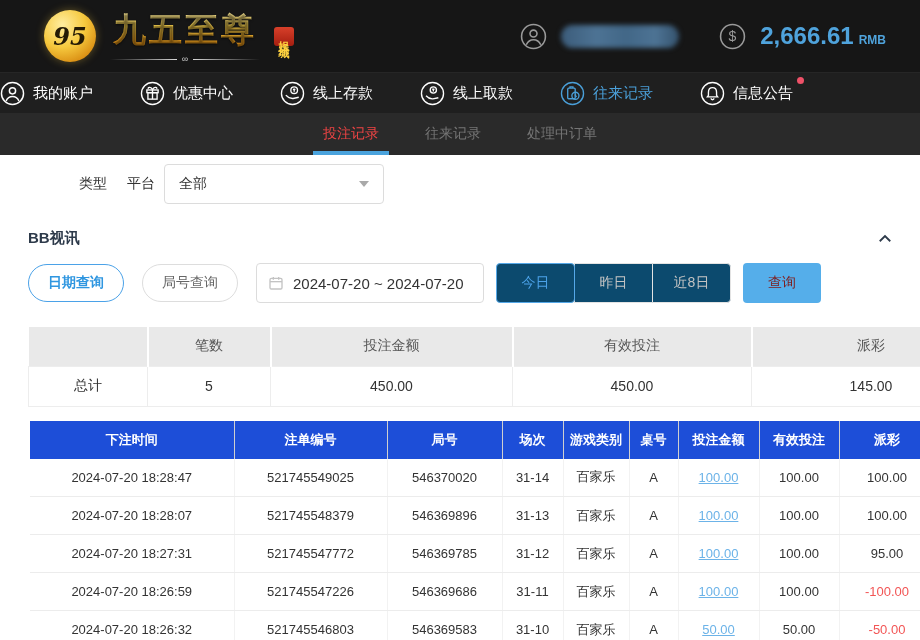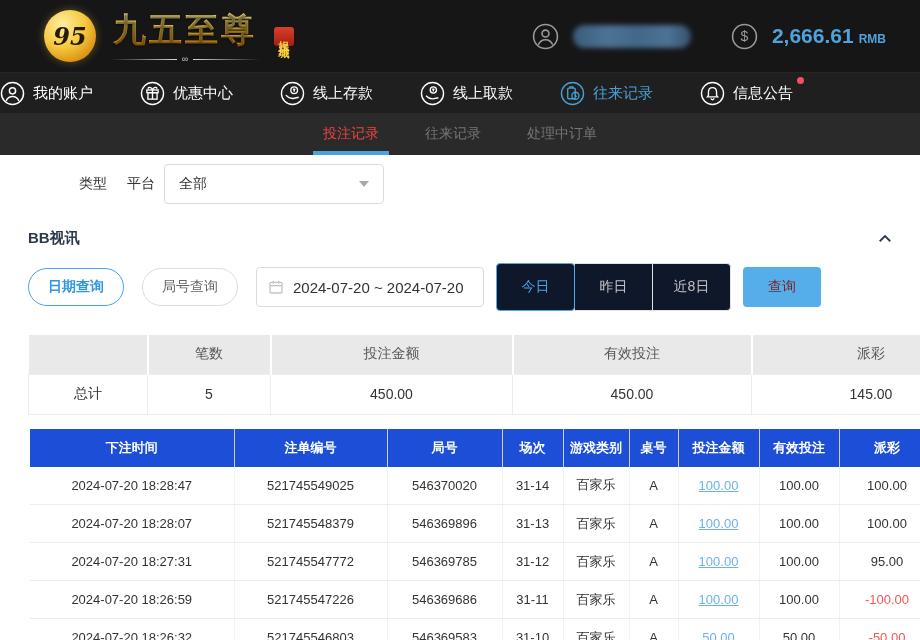--- a/index.html
+++ b/index.html
@@ -27,21 +27,21 @@
   .flourish::after { background:linear-gradient(90deg,#d8d8d8,transparent); }
   .badge-vert { writing-mode:vertical-rl; font-size:11px; font-weight:bold; color:#ffd23f;
     background:linear-gradient(180deg,#d8402a,#a51e10); border-radius:3px;
     padding:5px 4px; letter-spacing:3px; line-height:1.1; }
   .userinfo { display:flex; align-items:center; gap:14px; }
   .icon-circle { width:27px; height:27px; color:#9a9a9a; flex:0 0 auto; }
   .username-blur { width:118px; height:23px; border-radius:12px; margin-right:26px;
     background:linear-gradient(90deg,#3c5c7a 0%,#4d7394 30%,#426787 55%,#4d7394 80%,#35536e 100%);
     filter:blur(2.5px); }
   .balance-group { display:flex; align-items:baseline; gap:5px; }
-  .balance-amount { color:#4fa3dc; font-size:21px; font-weight:bold; }
+  .balance-amount { color:#4fa3dc; font-size:24px; font-weight:bold; }
   .balance-currency { color:#4fa3dc; font-size:12px; font-weight:bold; }
 
   
   .navbar { height:41px; background:#1f1f1f; border-top:1px solid #262626;
     display:flex; align-items:center; gap:47px; }
   .nav-item { display:flex; align-items:center; gap:8px; color:#fdfdfd; font-size:15px;
     cursor:pointer; position:relative; white-space:nowrap; }
   .nav-item.active { color:#4a9fd8; }
   .nav-icon { width:25px; height:25px; }
   .notif-dot { position:absolute; top:-4px; right:-11px; width:7px; height:7px;
@@ -77,21 +77,21 @@
   .pill { height:38px; padding:0 19px; border-radius:19px; border:1px solid #ddd;
     background:#fff; color:#666; font-size:14px; display:flex; align-items:center;
     cursor:pointer; }
   .pill.active { border-color:#4ba2e8; color:#2f96e0; font-weight:bold; }
   .pill + .pill { margin-left:18px; }
   .date-input { height:40px; width:228px; margin-left:18px; border:1px solid #dcdcdc;
     border-radius:4px; display:flex; align-items:center; padding:0 11px; gap:9px;
     font-size:15px; color:#333; cursor:pointer; background:#fff; }
   .cal-icon { width:16px; height:16px; color:#c3c3c3; flex:0 0 auto; }
   .btn-group { display:flex; margin-left:12px; }
-  .qbtn { height:48px; width:79px; background:#0f172a; border:1px solid #e3e3e3;
+  .qbtn { height:40px; width:79px; background:#0c4a6e; border:1px solid #e3e3e3;
     color:#c3c3c3; font-size:14px; display:flex; align-items:center; justify-content:center;
     cursor:pointer; margin-left:-1px; }
   .qbtn:first-child { border-radius:4px 0 0 4px; margin-left:0; }
   .qbtn:last-child { border-radius:0 4px 4px 0; }
   .qbtn.active { border:1px solid #55a8e8; color:#4ba2e8; position:relative; z-index:1;
     border-radius:4px; }
   .search-btn { height:40px; width:78px; margin-left:12px; background:#55aeea;
     color:#7f1d1d; font-size:14px; border:none; border-radius:4px; cursor:pointer; }
 
   

